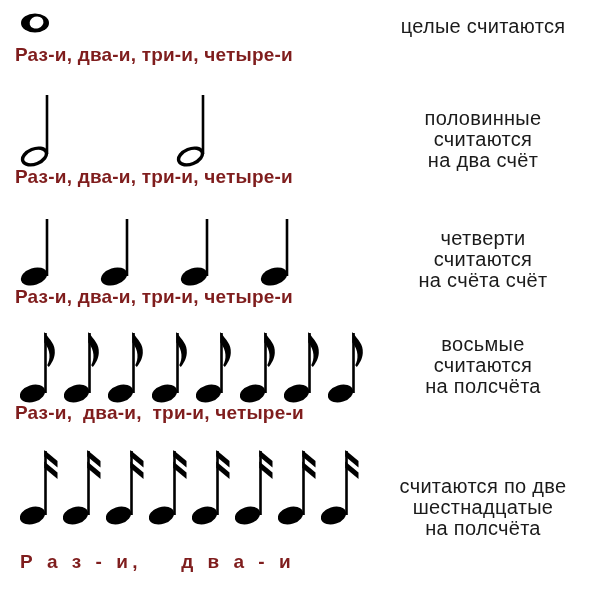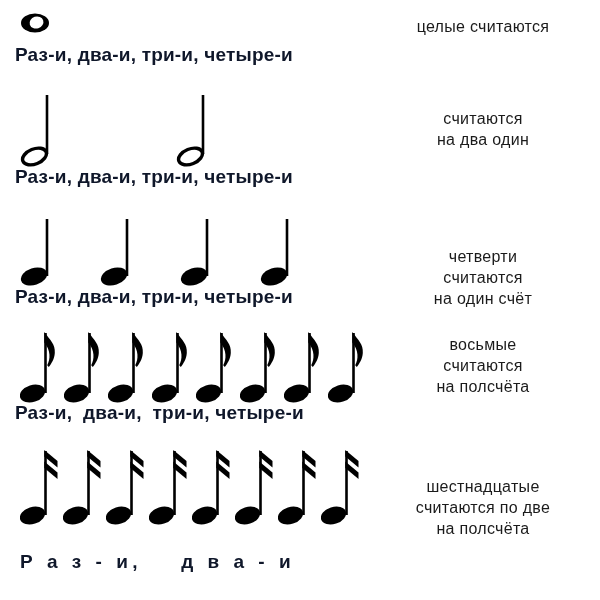--- a/index.html
+++ b/index.html
@@ -10,31 +10,31 @@
     font-family: "Liberation Sans", sans-serif;
     overflow: hidden;
   }
   .defs { position: absolute; width: 0; height: 0; }
   .strip { position: absolute; }
   .strip svg { position: absolute; top: 0; }
   .label {
     position: absolute;
     font-size: 19px;
     font-weight: bold;
-    color: #0f172a;
+    color: #7f1d1d;
     white-space: pre;
     letter-spacing: 0.2px;
   }
   .label.spread { letter-spacing: 4.5px; margin-top: 23px; }
   .caption {
     position: absolute;
     left: 372px;
     width: 222px;
     text-align: center;
-    font-size: 16px;
+    font-size: 20px;
     line-height: 21px;
     color: #1b1b1b;
     letter-spacing: 0.3px;
   }
 </style>
 </head>
 <body>
 
 <div class="page">
 
@@ -80,43 +80,44 @@
   <div class="strip" style="left:20px; top:92px;">
       <svg style="left:0px" width="30" height="76" viewBox="0 0 30 76">
         <use href="#sym-half"></use>
       </svg>
       <svg style="left:156px" width="30" height="76" viewBox="0 0 30 76">
         <use href="#sym-half"></use>
       </svg>
     </div>
   <div class="label" style="left:15px; top:166px;">Раз-и, два-и, три-и, четыре-и</div>
   <div class="caption" style="top:108px;">
+    <div>половинные</div>
     <div>считаются</div>
-    <div>на два один</div>
+    <div>на два счёт</div>
   </div>
 
   <div class="strip" style="left:20px; top:216px;">
       <svg style="left:0px" width="30" height="72" viewBox="0 0 30 72">
         <use href="#sym-quarter"></use>
       </svg>
       <svg style="left:80px" width="30" height="72" viewBox="0 0 30 72">
         <use href="#sym-quarter"></use>
       </svg>
       <svg style="left:160px" width="30" height="72" viewBox="0 0 30 72">
         <use href="#sym-quarter"></use>
       </svg>
       <svg style="left:240px" width="30" height="72" viewBox="0 0 30 72">
         <use href="#sym-quarter"></use>
       </svg>
     </div>
   <div class="label" style="left:15px; top:286px;">Раз-и, два-и, три-и, четыре-и</div>
-  <div class="caption" style="top:228px;margin-top:18px;">
+  <div class="caption" style="top:228px;">
     <div>четверти</div>
     <div>считаются</div>
-    <div>на один счёт</div>
+    <div>на счёта счёт</div>
   </div>
 
   <div class="strip" style="left:20px; top:330px;">
       <svg style="left:0px" width="40" height="74" viewBox="0 0 40 74">
         <use href="#sym-eighth"></use>
       </svg>
       <svg style="left:44px" width="40" height="74" viewBox="0 0 40 74">
         <use href="#sym-eighth"></use>
       </svg>
       <svg style="left:88px" width="40" height="74" viewBox="0 0 40 74">
@@ -166,18 +167,18 @@
       </svg>
       <svg style="left:258px" width="40" height="78" viewBox="0 0 40 78">
         <use href="#sym-sixteenth"></use>
       </svg>
       <svg style="left:301px" width="40" height="78" viewBox="0 0 40 78">
         <use href="#sym-sixteenth"></use>
       </svg>
     </div>
   <div class="label spread" style="left:20px; top:528px;">Р а з - и,    д в а - и</div>
   <div class="caption" style="top:476px;">
+    <div>считаются по две</div>
     <div>шестнадцатые</div>
-    <div>считаются по две</div>
     <div>на полсчёта</div>
   </div>
 
 </div>
 
 </body></html>

